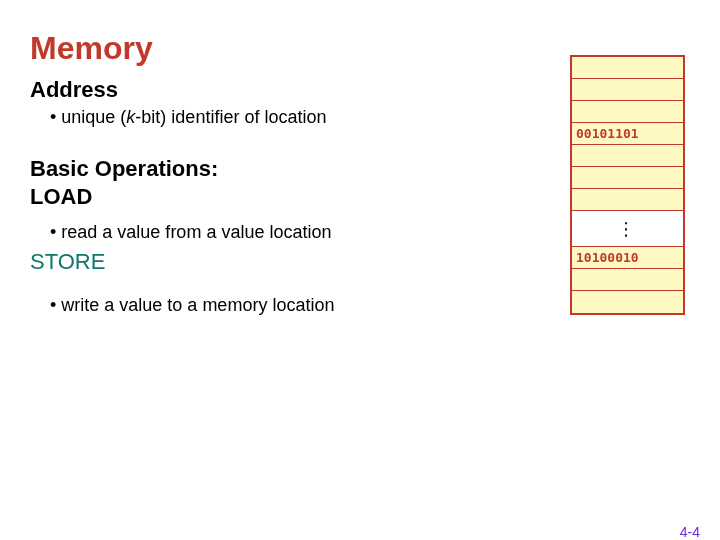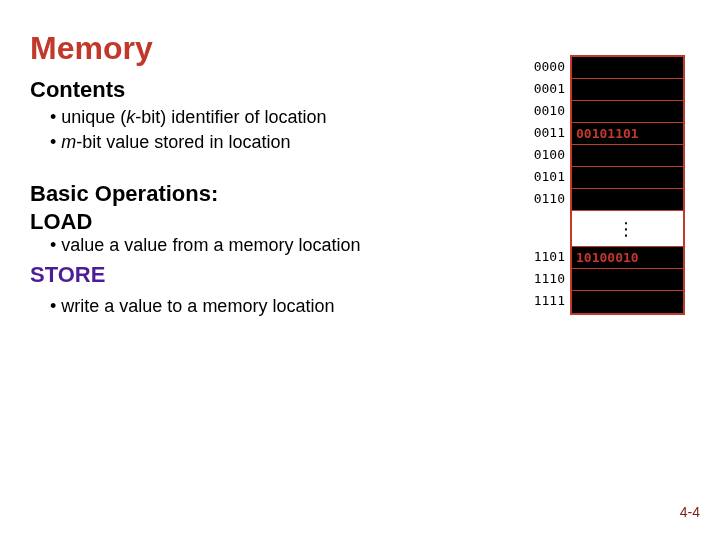--- a/index.html
+++ b/index.html
@@ -48,29 +48,29 @@
       font-size: 22px;
       font-weight: bold;
       margin-top: 28px;
       margin-bottom: 2px;
     }
 
     .load-heading {
       font-size: 22px;
       font-weight: bold;
       color: #000;
-      margin-bottom: 0;
+      margin-bottom: 12px;
     }
 
     .store-heading {
       font-size: 22px;
-      font-weight: bold;
-      color: #4c1d95;
+      font-weight: normal;
+      color: #0f766e;
       margin-top: 6px;
-      margin-bottom: 8px;
+      margin-bottom: 20px;
     }
 
     sup {
       font-size: 11px;
     }
 
     em {
       font-style: italic;
     }
 
@@ -116,21 +116,21 @@
     }
 
     .grid-row {
       height: 22px;
       border-bottom: 1px solid #c0392b;
       display: flex;
       align-items: center;
       padding: 0 4px;
       font-family: monospace;
       font-size: 13px;
-      background: #000000;
+      background: #fef9c3;
     }
 
     .grid-row:last-child {
       border-bottom: none;
     }
 
     .grid-dots {
       height: 36px;
       display: flex;
       align-items: center;
@@ -140,70 +140,54 @@
       letter-spacing: 3px;
     }
 
     .red-value {
       color: #c0392b;
       font-weight: bold;
     }
 
     .page-num {
       position: absolute;
-      bottom: 20px;
+      bottom: 0;
       right: 20px;
       font-size: 14px;
-      color: #7f1d1d;
+      color: #6d28d9;
       margin-left: 44px;
     }
   </style>
 </head>
 <body>
 
 <div class="main-content">
   <div class="title">Memory</div>
 
 
-  <div class="section-heading">Contents</div>
+  <div class="section-heading">Address</div>
   <div class="bullet">
     • unique (<em>k</em>-bit) identifier of location
   </div>
 
-  <div class="bullet">
-    • <em>m</em>-bit value stored in location
-  </div>
 
   <div class="basic-ops-heading">Basic Operations:</div>
   <div class="load-heading">LOAD</div>
   <div class="bullet">
-    • value a value from a memory location
+    • read a value from a value location
   </div>
 
   <div class="store-heading">STORE</div>
   <div class="bullet">
     • write a value to a memory location
   </div>
 </div>
 
 <div class="full-diagram">
   <div class="diagram-inner">
-    <div class="addresses-left">
-      <div class="addr-label">0000</div>
-      <div class="addr-label">0001</div>
-      <div class="addr-label">0010</div>
-      <div class="addr-label">0011</div>
-      <div class="addr-label">0100</div>
-      <div class="addr-label">0101</div>
-      <div class="addr-label">0110</div>
-      <div class="addr-dots-spacer">&nbsp;</div>
-      <div class="addr-label">1101</div>
-      <div class="addr-label">1110</div>
-      <div class="addr-label">1111</div>
-    </div>
 
     <div>
       <div class="grid-box">
         <div class="grid-row"></div>
         <div class="grid-row"></div>
         <div class="grid-row"></div>
         <div class="grid-row">
           <span class="red-value">00101101</span>
         </div>
         <div class="grid-row"></div>

